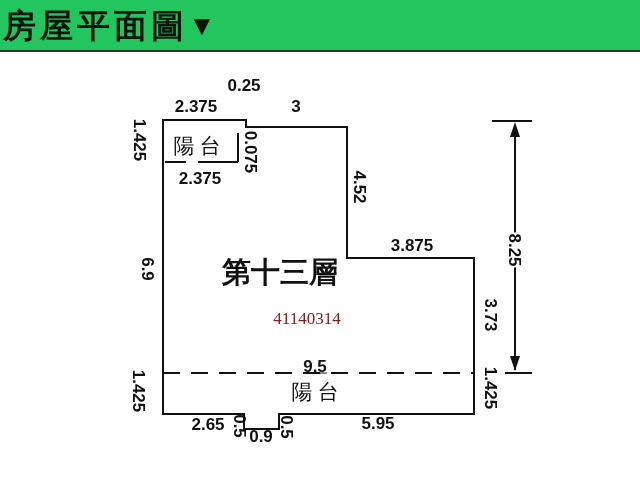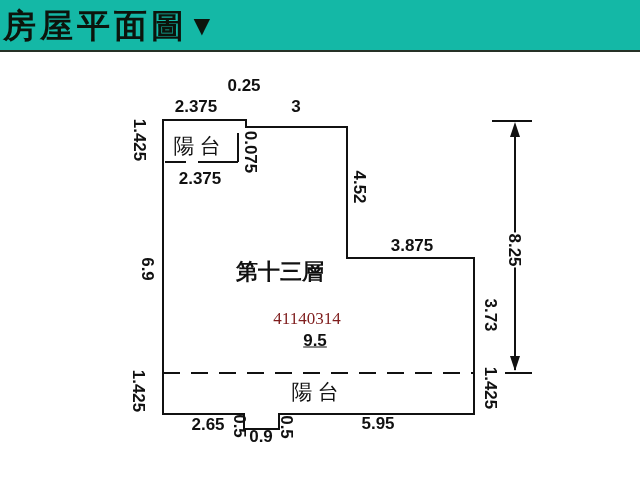--- a/index.html
+++ b/index.html
@@ -23,21 +23,21 @@
   .plan{position:absolute;top:0;left:0;width:640px;height:398px;}
   .plan svg{position:absolute;top:0;left:0;}
   .lbl{
     position:absolute;transform:translate(-50%,-50%);
     white-space:nowrap;color:#111;line-height:1;
   }
   .rot{transform:translate(-50%,-50%) rotate(90deg);}
   .bg{background:#ffffff;padding:0 1px;}
   .dim{font-size:17px;font-weight:bold;font-family:"Liberation Sans", sans-serif;}
   .cn{font-size:21px;font-weight:normal;font-family:"Liberation Serif", serif;}
-  .title{font-size:22px;font-weight:bold;font-family:"Liberation Serif", serif;}
+  .title{font-size:29px;font-weight:bold;font-family:"Liberation Serif", serif;}
   .num{font-size:17px;font-weight:normal;font-family:"Liberation Serif", serif;}
   .wm{font-size:16px;font-family:"Liberation Serif", serif;}
 </style>
 </head>
 <body>
 
 <div class="plan">
   <svg width="640" height="477" viewBox="0 0 640 477">
 
     <path d="M163,120 H246 V127 H347 V258 H474 V414 H279 V429 H244 V414 H163 Z" fill="none" stroke="#111111" stroke-width="2"></path>
@@ -56,30 +56,30 @@
     <span class="lbl dim" style="left: 296px; top: 106px;">3</span>
     <span class="lbl cn" style="left: 197px; top: 146px;">陽 台</span>
     <span class="lbl dim rot" style="left: 250px; top: 152px;">0.075</span>
     <span class="lbl dim" style="left: 200px; top: 178px;">2.375</span>
     <span class="lbl dim rot" style="left: 359px; top: 187px;">4.52</span>
     <span class="lbl dim rot" style="left: 139px; top: 140px;">1.425</span>
     <span class="lbl dim rot" style="left: 147px; top: 269px;">6.9</span>
     <span class="lbl dim" style="left: 412px; top: 245px;">3.875</span>
     <span class="lbl title" style="left: 280px; top: 272px;">第十三層</span>
     <span class="lbl num" style="left: 307px; top: 318px; color: #7f1d1d;">41140314</span>
-    <span class="lbl dim" style="left: 315px; top: 340px; text-decoration: underline;">9.5</span>
+    <span class="lbl dim" style="left: 315px; top: 366px; text-decoration: underline;">9.5</span>
     <span class="lbl dim rot" style="left: 490px; top: 315px;">3.73</span>
     <span class="lbl dim rot bg" style="left: 514px; top: 250px;">8.25</span>
     <span class="lbl dim rot" style="left: 490px; top: 388px;">1.425</span>
     <span class="lbl dim rot" style="left: 138px; top: 391px;">1.425</span>
     <span class="lbl cn" style="left: 315px; top: 392px;">陽 台</span>
     <span class="lbl dim" style="left: 208px; top: 424px;">2.65</span>
     <span class="lbl dim rot" style="left: 239px; top: 426px;">0.5</span>
     <span class="lbl dim" style="left: 261px; top: 436px;">0.9</span>
     <span class="lbl dim rot" style="left: 286px; top: 427px;">0.5</span>
     <span class="lbl dim" style="left: 378px; top: 423px;">5.95</span>
   </div>
 
-<div class="header" style="background: #14b8a6; border-bottom: 2px solid rgb(38, 49, 38); text-align: right;">
+<div class="header" style="background: #22c55e; border-bottom: 2px solid rgb(38, 49, 38); text-align: right;">
   <div class="header-title" style="color: rgb(12, 20, 12);">
     <span>房屋平面圖</span><span class="header-tri">▼</span>
   </div>
 </div>
 
 </body></html>

